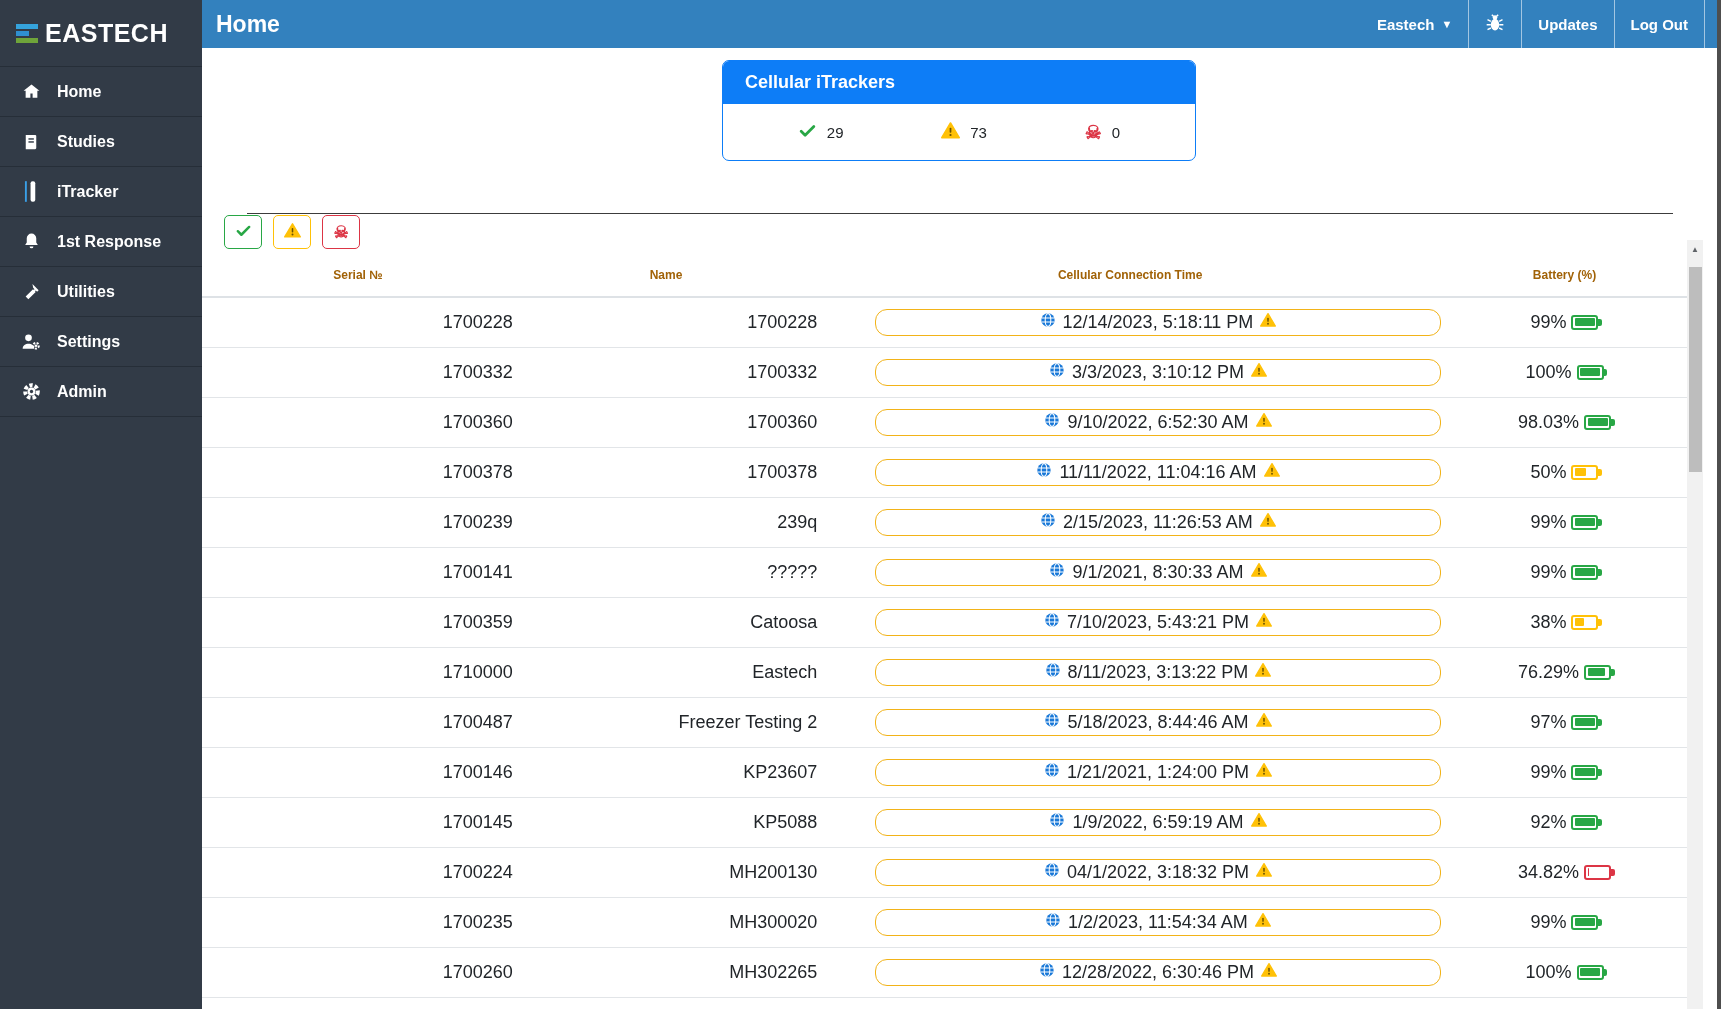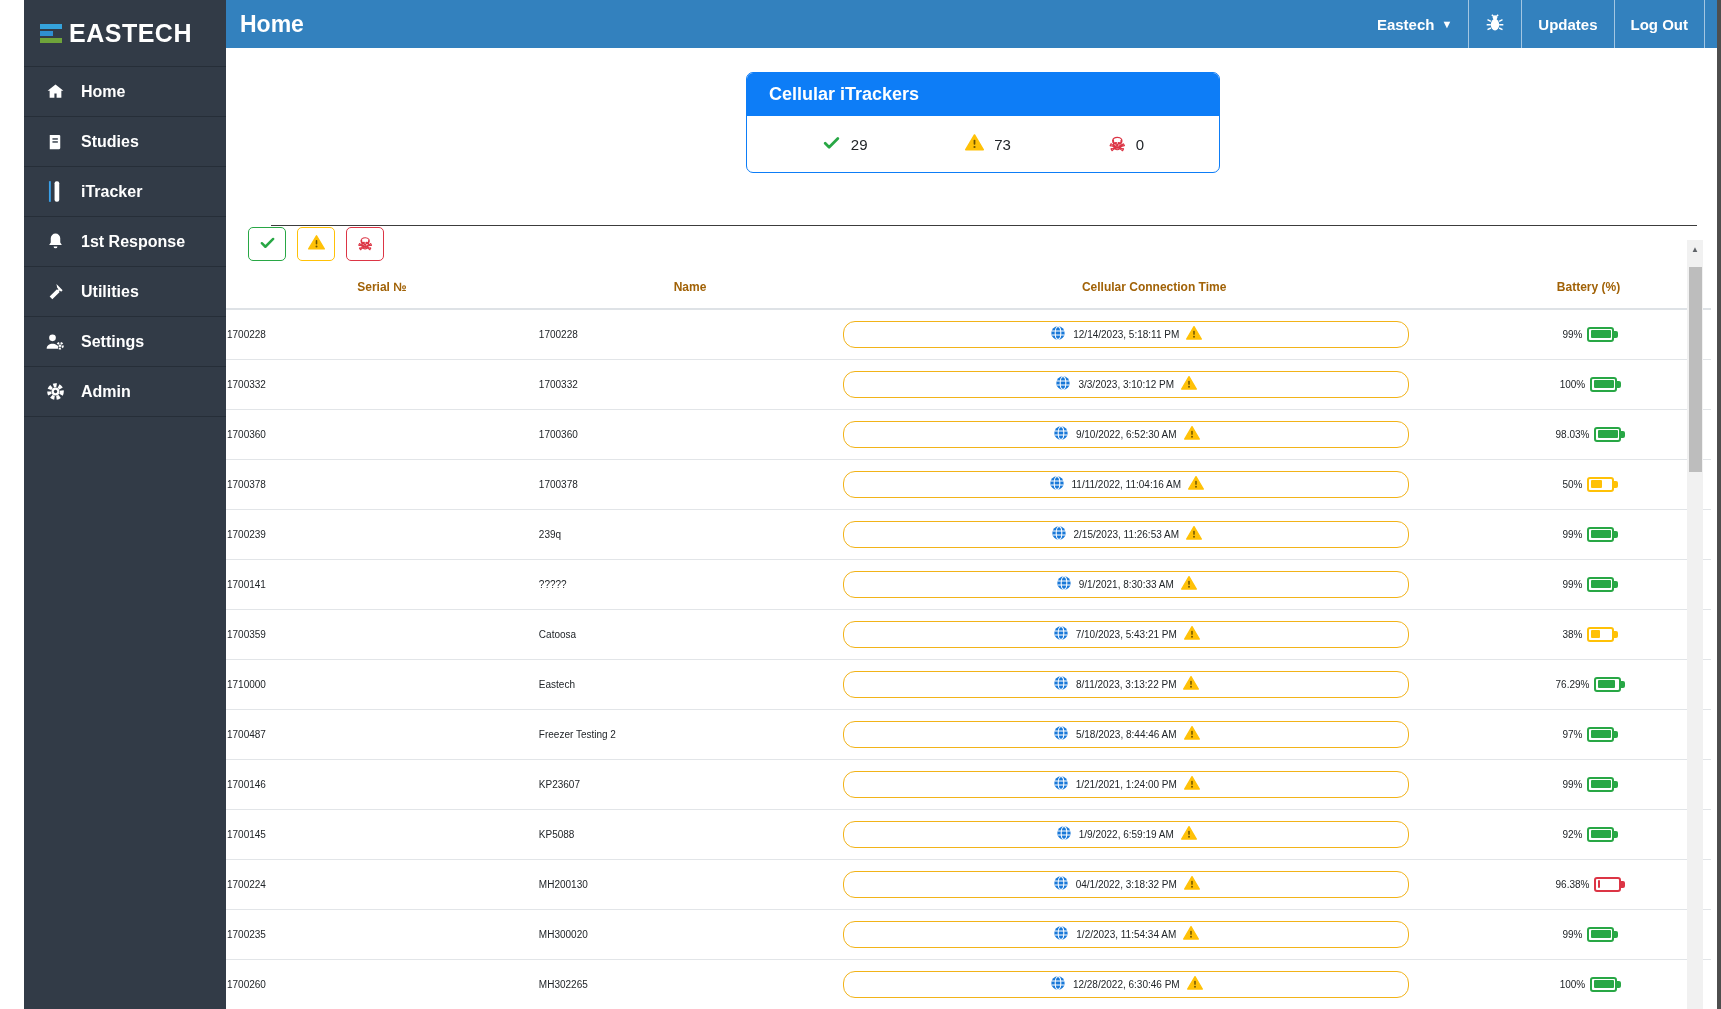--- a/index.html
+++ b/index.html
@@ -2,21 +2,21 @@
 <html><head>
 <meta charset="utf-8">
 <style>
   * { box-sizing: border-box; }
   html,body { margin:0; padding:0; }
   body {
     font-family: "Liberation Sans", sans-serif;
     background:#fff; overflow:hidden;
     width:1721px; height:1009px;
   }
-  .app { display:flex; width:1721px; height:1009px;padding-left:24px; }
+  .app { display:flex; width:1721px; height:1009px; }
 
   
   .sidebar { width:202px; flex-shrink:0; background:#323b47; color:#fff; }
   .logo { height:66px; display:flex; align-items:center; padding-left:16px; gap:7px; }
   .logo-mark { display:flex; flex-direction:column; gap:2px; width:22px; }
   .logo-mark .b1 { height:5px; background:#35a3dc; }
   .logo-mark .b2 { height:5px; width:13px; background:#2f8fd0; }
   .logo-mark .b3 { height:5px; background:#6fa43a; }
   .logo-text { font-size:25px; font-weight:bold; letter-spacing:.5px; }
   .nav { border-top:1px solid #262e38; }
@@ -28,21 +28,21 @@
   .main { position:relative; flex:1; background:#fff; }
   .topbar { height:48px; background:#3381be; display:flex; align-items:center; color:#fff; }
   .topbar-title { font-size:23px; font-weight:600; padding-left:14px; flex:1; }
   .topbar-right { display:flex; align-items:stretch; height:100%; margin-right:16px; }
   .tb-item { display:flex; align-items:center; padding:0 16px; font-weight:700; font-size:15px;
              border-right:1px solid rgba(255,255,255,.55); cursor:pointer; white-space:nowrap; }
   .caret { margin-left:7px; font-size:11px; }
 
   
   .content { width:1485px; }
-  .card { width:474px; margin:24px 0 0 520px; border:1px solid #0d7df7; border-radius:7px; overflow:hidden; background:#fff; }
+  .card { width:474px; margin:12px 0 0 520px; border:1px solid #0d7df7; border-radius:7px; overflow:hidden; background:#fff; }
   .card-header { background:#0d7df7; color:#fff; font-weight:700; font-size:18px; padding:11px 22px; }
   .card-body { display:flex; justify-content:space-around; align-items:center; padding:17px 26px; }
   .stat { display:flex; align-items:center; gap:10px; font-size:15px; color:#212529; }
   .stat svg { width:19px; height:19px; }
   .skull { color:#dc3545; font-size:19px; line-height:1; font-weight:bold; }
 
   .rule { border:0; border-top:1px solid #3c3c3c; margin:52px 14px 0 45px; }
 
   
   .search-row { display:flex; align-items:center; margin:1px 0 0 22px; gap:11px; }
@@ -52,21 +52,21 @@
   .filter-btn { width:38px; height:34px; background:#fff; border-radius:5px;
                 display:flex; align-items:center; justify-content:center; cursor:pointer; padding:0; }
   .f-ok   { border:1px solid #28a745; }
   .f-warn { border:1px solid #ffc107; }
   .f-dead { border:1px solid #dc3545; }
   .filter-btn svg { width:17px; height:17px; }
 
   
   table { width:100%; border-collapse:collapse; table-layout:fixed; margin-top:4px; }
   th { font-size:12px; font-weight:700; color:#a16207; height:44px; border-bottom:2px solid #dee2e6; }
-  td { text-align:left; height:50px; border-bottom:1px solid #e2e5e8; font-size:10px; color:#212529; }
+  td { text-align:right; height:50px; border-bottom:1px solid #e2e5e8; font-size:18px; color:#212529; }
   .pill { display:inline-flex; align-items:center; justify-content:center; gap:7px;
           width:566px; height:27px; border:1px solid #f2b318; border-radius:12px; background:#fff; cursor:pointer; }
   .pill svg { width:16px; height:16px; flex-shrink:0; }
   .batt-wrap { display:flex; align-items:center; justify-content:center; gap:5px; }
   .batt { position:relative; width:27px; height:15px; border:2px solid var(--c); border-radius:3px; display:inline-block; }
   .batt-fill { position:absolute; top:1.5px; left:1.5px; bottom:1.5px; background:var(--c); border-radius:1px; max-width:calc(100% - 3px); }
   .batt-nub { position:absolute; right:-5.5px; top:2.5px; width:3.5px; height:7px; background:var(--c); border-radius:0 2px 2px 0; }
   .batt-ok { --c:#28a745; } .batt-warn { --c:#ffc107; } .batt-danger { --c:#dc3545; }
 
   
@@ -650,21 +650,21 @@
           <svg viewBox="0 0 24 24">
                       <path d="M12 2.5 23 21H1z" fill="#ffc107" stroke="#ffc107" stroke-width="2" stroke-linejoin="round"></path>
                       <rect x="10.9" y="8.6" width="2.2" height="6.2" rx="1" fill="#6b5200"></rect>
                       <circle cx="12" cy="17.7" r="1.4" fill="#6b5200"></circle>
                     </svg>
         </span>
       </span>
     </td>
     <td>
       <span class="batt-wrap">
-        <span class="batt-text">96.38%</span>
+        <span class="batt-text">34.82%</span>
         <span class="batt batt-danger">
           <span class="batt-fill" style="width: 8%;"></span>
                     <span class="batt-nub"></span>
         </span>
       </span>
     </td>
   </tr>
             <tr>
     <td class="c-serial">1700235</td>
     <td class="c-name">MH300020</td>

